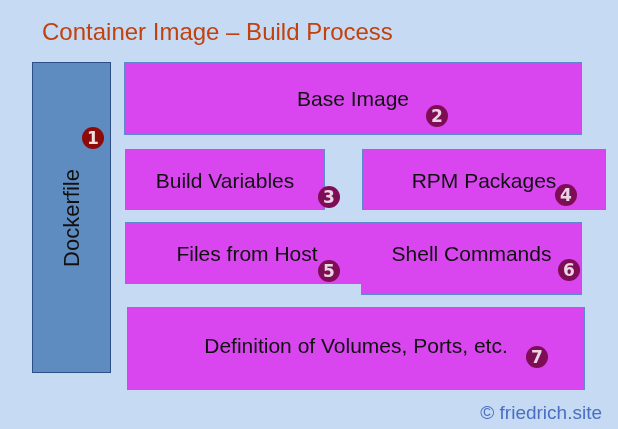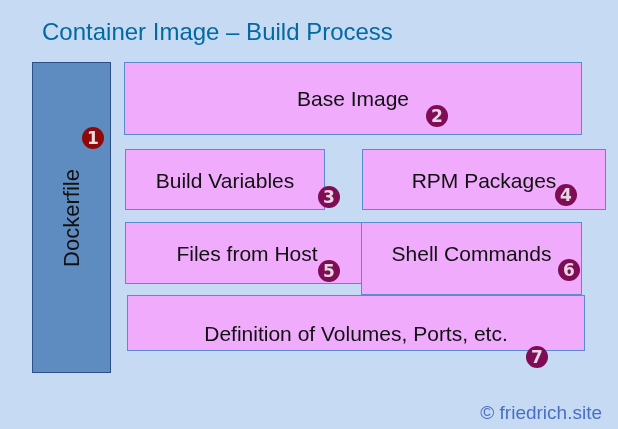--- a/index.html
+++ b/index.html
@@ -1,19 +1,19 @@
 <!DOCTYPE html>
 <html><head>
 <meta charset="utf-8">
 <style>
   html, body { margin:0; padding:0; }
   body { width:618px; height:429px; background:#c6daf4; position:relative; overflow:hidden;
          font-family:"Liberation Sans", sans-serif; }
-  .title { position:absolute; left:42px; top:18px; font-size:24px; color:#0369a1; }
-  .box { position:absolute; background:#f0abfc; border:1px solid #5b8ad0; box-sizing:border-box; }
+  .title { position:absolute; left:42px; top:18px; font-size:24px; color:#c2410c; }
+  .box { position:absolute; background:#d946ef; border:1px solid #5b8ad0; box-sizing:border-box; }
   .box .lbl { position:absolute; left:0; right:0; text-align:center; font-size:21px; color:#111; }
   .dock { position:absolute; left:32px; top:62px; width:79px; height:311px; background:#5e8bc0;
           border:1px solid #2b4f86; box-sizing:border-box; }
   .dock .lbl { position:absolute; left:50%; top:50%; transform:translate(-50%,-50%) rotate(-90deg);
                font-size:22px; color:#111; white-space:nowrap; }
   .badge { position:absolute; width:22px; height:22px; border-radius:50%; color:#e8d6e4;
            font-size:17px; font-weight:bold; text-align:center; line-height:22px;
            font-family:"DejaVu Sans", sans-serif; }
   .b-red { background:#8e0a0a; color:#f3dede; }
   .b-purple { background:#7e0d55; }
@@ -47,18 +47,18 @@
 <div class="box" style="left:125px;top:222px;width:244px;height:62px;">
   <span class="lbl" style="top:19px;">Files from Host</span>
 </div>
 <div class="badge b-purple" style="left:318px;top:260px;">5</div>
 
 <div class="box" style="left:361px;top:222px;width:221px;height:73px;">
   <span class="lbl" style="top:19px;">Shell Commands</span>
 </div>
 <div class="badge b-purple" style="left:558px;top:259px;">6</div>
 
-<div class="box" style="left:127px;top:295px;width:458px;height:56px;">
+<div class="box" style="left:127px;top:307px;width:458px;height:83px;">
   <span class="lbl" style="top:26px;">Definition of Volumes, Ports, etc.</span>
 </div>
 <div class="badge b-purple" style="left:526px;top:346px;">7</div>
 
 <div class="copy">© friedrich.site</div>
 
 </body></html>

